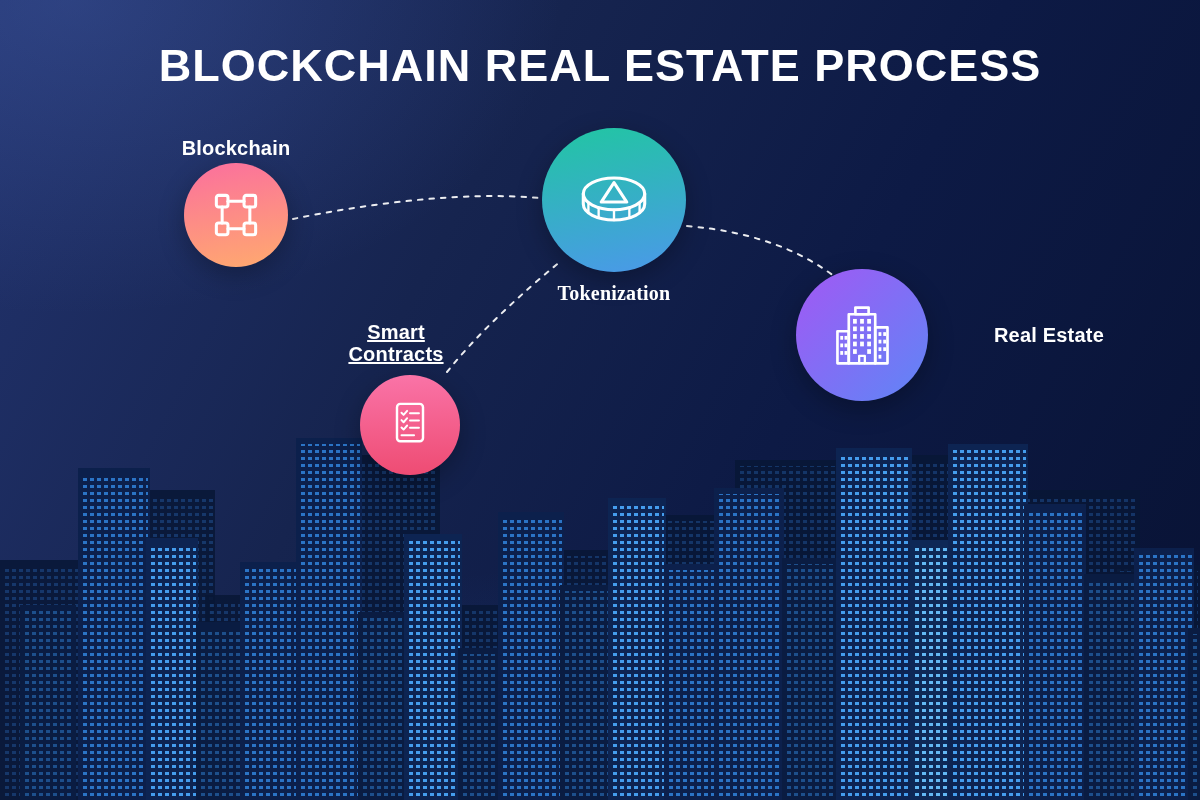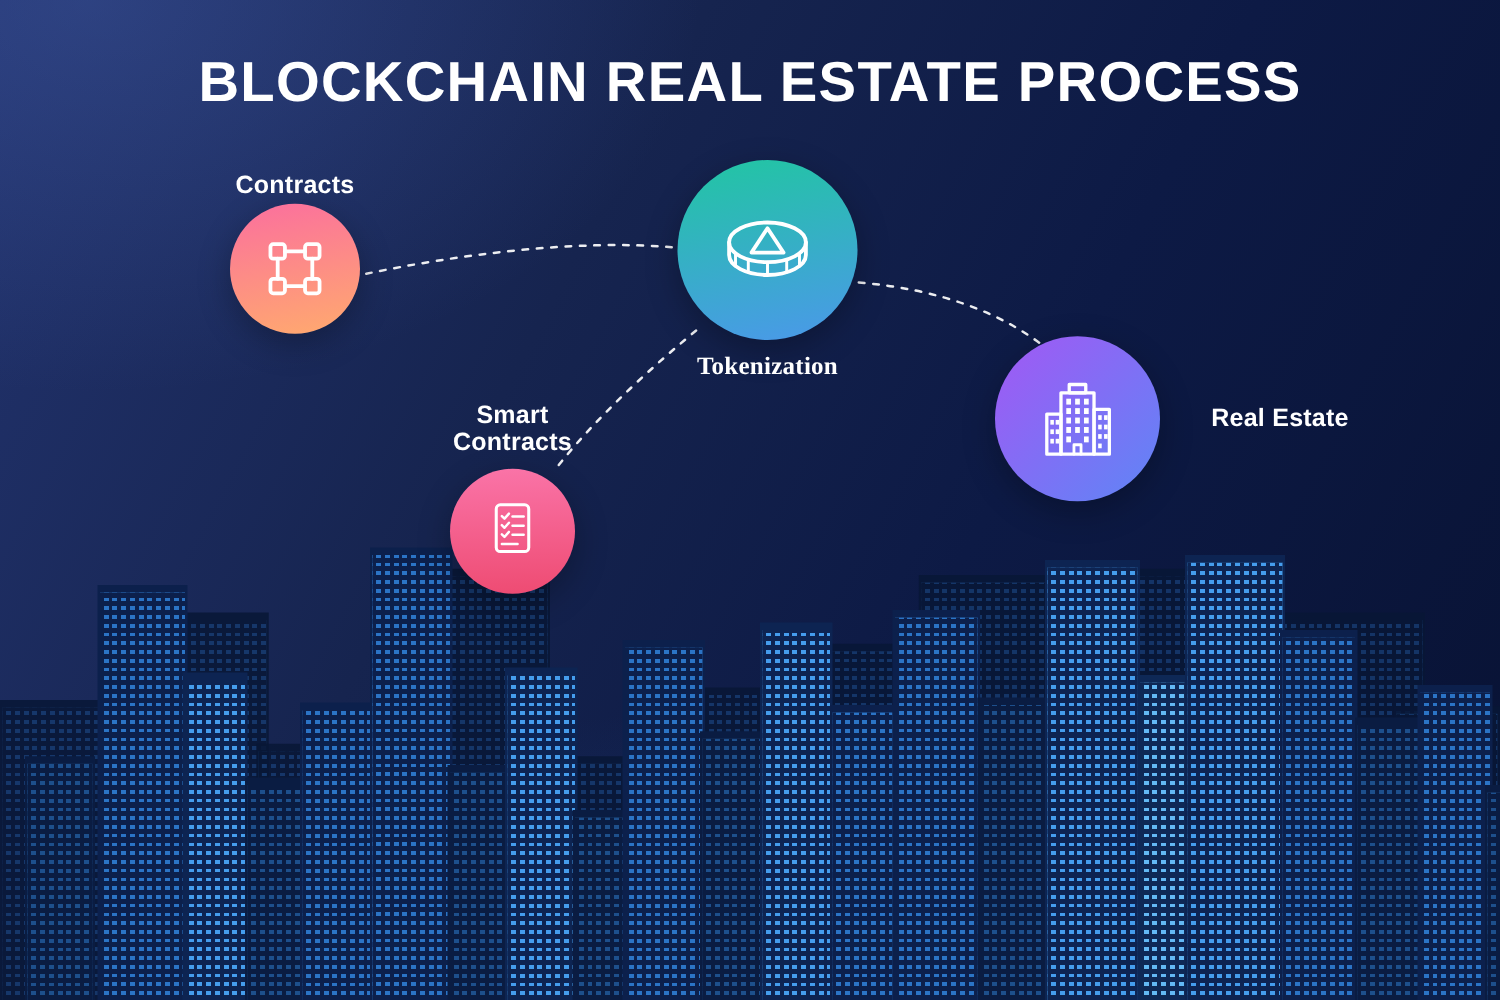--- a/index.html
+++ b/index.html
@@ -63,21 +63,21 @@
       <rect x="6" y="6" width="13" height="13" rx="2.5"></rect>
       <rect x="37" y="6" width="13" height="13" rx="2.5"></rect>
       <rect x="6" y="37" width="13" height="13" rx="2.5"></rect>
       <rect x="37" y="37" width="13" height="13" rx="2.5"></rect>
       <path d="M19 12.5 H37"></path>
         <path d="M19 43.5 H37"></path>
       <path d="M12.5 19 V37"></path>
         <path d="M43.5 19 V37"></path>
     </svg>
   </div>
-  <div class="node-label" style="left:160px;top:137px;width:152px;">Contracts</div>
+  <div class="node-label" style="left:160px;top:137px;width:152px;">Blockchain</div>
 
   <div class="node" style="left: 542px; top: 128px; width: 144px; height: 144px; --dir: 170deg; --c1: #21c6a2; --c2: #4b98ea;">
     <svg width="86" height="74" viewBox="0 0 84 72" fill="none" stroke="#ffffff" stroke-width="3" stroke-linejoin="round" stroke-linecap="round">
       <ellipse cx="42" cy="30" rx="30" ry="15.5"></ellipse>
       <path d="M12 30 v10 a30 15.5 0 0 0 60 0 v-10"></path>
       <path d="M42 45.5 V55.5" stroke-width="2.3"></path>
       <path d="M27 43.4 V53.4" stroke-width="2.3"></path>
       <path d="M57 43.4 V53.4" stroke-width="2.3"></path>
       <path d="M17 38.6 V48.6" stroke-width="2.3"></path>
       <path d="M67 38.6 V48.6" stroke-width="2.3"></path>
@@ -91,21 +91,21 @@
       <rect x="12" y="6" width="32" height="46" rx="4"></rect>
       <path d="M17.5 17 l2.6 2.6 l4.4 -5" stroke-width="2.4"></path>
       <path d="M28 17.5 H39" stroke-width="2.4"></path>
       <path d="M17.5 26 l2.6 2.6 l4.4 -5" stroke-width="2.4"></path>
       <path d="M28 26.5 H39" stroke-width="2.4"></path>
       <path d="M17.5 35 l2.6 2.6 l4.4 -5" stroke-width="2.4"></path>
       <path d="M28 35.5 H39" stroke-width="2.4"></path>
       <path d="M17.5 44.5 H33" stroke-width="2.4"></path>
     </svg>
   </div>
-  <div class="node-label" style="left:350px;top:321px;width:120px;">Smart Contracts</div>
+  <div class="node-label" style="left:336px;top:321px;width:120px;text-decoration:underline;">Smart Contracts</div>
 
   <div class="node" style="left: 796px; top: 269px; width: 132px; height: 132px; --dir: 135deg; --c1: #a258f4; --c2: #5e86f6;">
     <svg width="72" height="68" viewBox="0 0 76 72" fill="none" stroke="#ffffff" stroke-width="2.8" stroke-linejoin="round" stroke-linecap="round">
       <rect x="24" y="14" width="28" height="52"></rect>
       <rect x="31" y="7" width="14" height="7"></rect>
       <rect x="12" y="32" width="12" height="34"></rect>
       <rect x="52" y="28" width="13" height="38"></rect>
       <g fill="#ffffff" stroke="none">
         <rect x="28.5" y="19" width="4" height="5"></rect>
           <rect x="36" y="19" width="4" height="5"></rect>
@@ -131,21 +131,21 @@
           <rect x="60.5" y="33" width="3" height="4"></rect>
         <rect x="55.5" y="41" width="3" height="4"></rect>
           <rect x="60.5" y="41" width="3" height="4"></rect>
         <rect x="55.5" y="49" width="3" height="4"></rect>
           <rect x="60.5" y="49" width="3" height="4"></rect>
         <rect x="55.5" y="57" width="3" height="4"></rect>
       </g>
       <path d="M35 66 V58 h6 v8" stroke-width="2.4"></path>
     </svg>
   </div>
-  <div class="node-label" style="left:944px;top:324px;width:160px;text-align:center;">Real Estate</div>
+  <div class="node-label" style="left:944px;top:324px;width:160px;text-align:right;">Real Estate</div>
 
   <div class="city" id="city">
       <div class="building back" style="left: 0px; width: 100px; height: 240px; --win: #163a6e; --bg: #081736;"></div>
       <div class="building back" style="left: 85px; width: 130px; height: 310px; --win: #163a6e; --bg: #081736;"></div>
       <div class="building back" style="left: 205px; width: 110px; height: 205px; --win: #163a6e; --bg: #081736;"></div>
       <div class="building back" style="left: 300px; width: 140px; height: 345px; --win: #163a6e; --bg: #081736;"></div>
       <div class="building back" style="left: 425px; width: 115px; height: 195px; --win: #163a6e; --bg: #081736;"></div>
       <div class="building back" style="left: 520px; width: 130px; height: 250px; --win: #163a6e; --bg: #081736;"></div>
       <div class="building back" style="left: 635px; width: 120px; height: 285px; --win: #163a6e; --bg: #081736;"></div>
       <div class="building back" style="left: 735px; width: 150px; height: 340px; --win: #163a6e; --bg: #081736;"></div>

